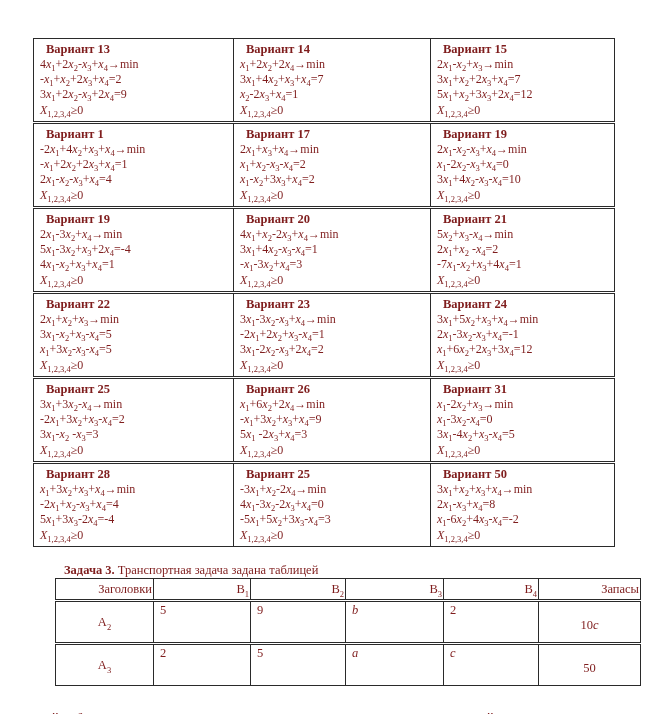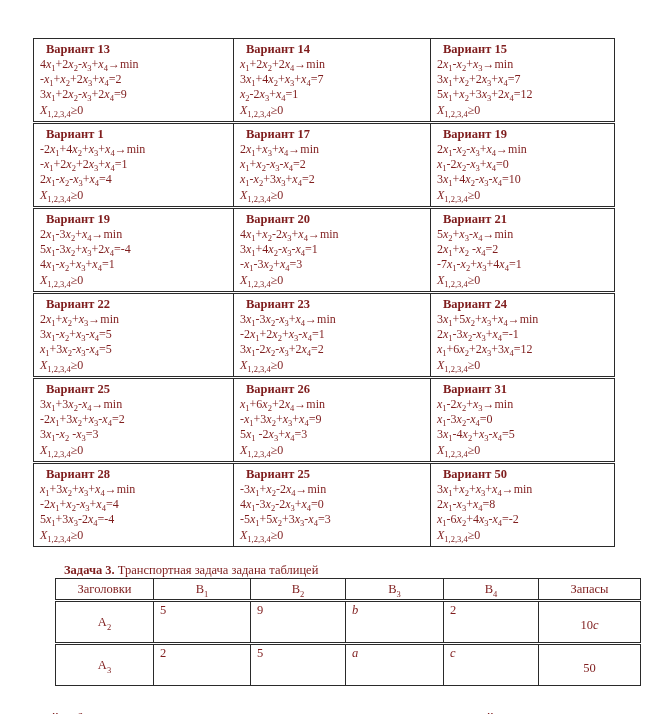--- a/index.html
+++ b/index.html
@@ -20,21 +20,21 @@
 
   
   .task-line{position:absolute;left:60px;top:559px;margin:4px;font-size:12.5px;}
   .task-line b{font-weight:bold;}
 
   
   table.transport{position:absolute;left:55px;top:578px;width:585px;
                   border-collapse:collapse;table-layout:fixed;font-size:12.5px;}
   table.transport td{border:1px solid #2a2a2a;}
   table.transport tr:not(:first-child) td{border-top:3px double #2a2a2a;}
-  table.transport tr.thead td{height:18px;text-align:center;vertical-align:middle;}
+  table.transport tr.thead td{height:18px;text-align:right;vertical-align:middle;}
   table.transport tr.drow td{height:32px;}
   table.transport td.rname{text-align:center;vertical-align:middle;}
   table.transport td.cost{vertical-align:top;padding:1px 0 0 6px;}
   table.transport td.supply{text-align:center;vertical-align:middle;padding-top:7px;}
 
   
   .footer-cut{position:absolute;left:35px;top:710px;width:610px;height:4px;
               overflow:hidden;font-size:13px;font-weight:bold;}
   .footer-cut span{position:absolute;top:0;}
   .footer-cut .f1{left:0;}

